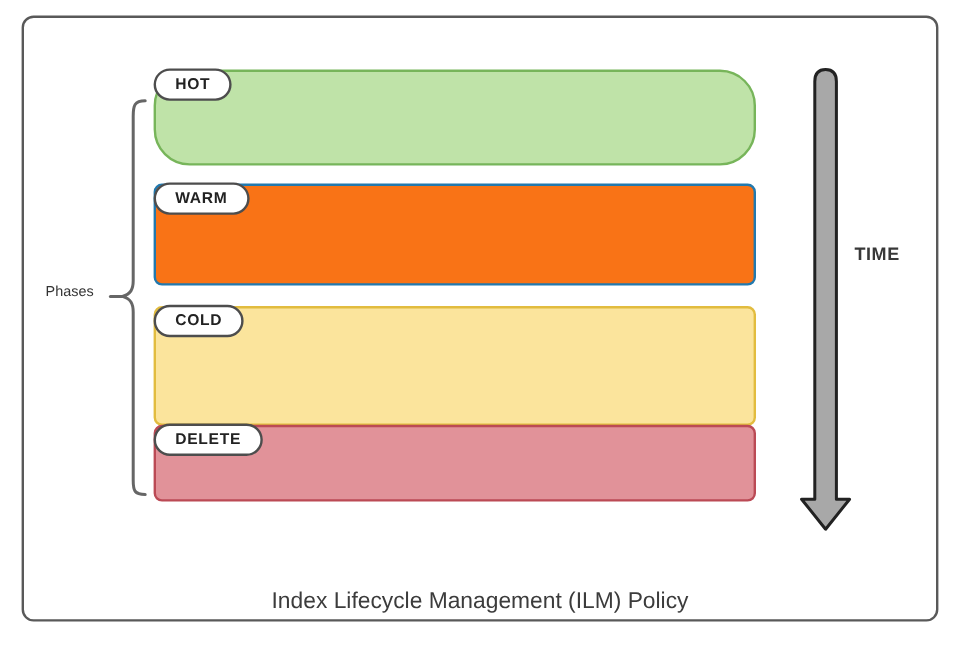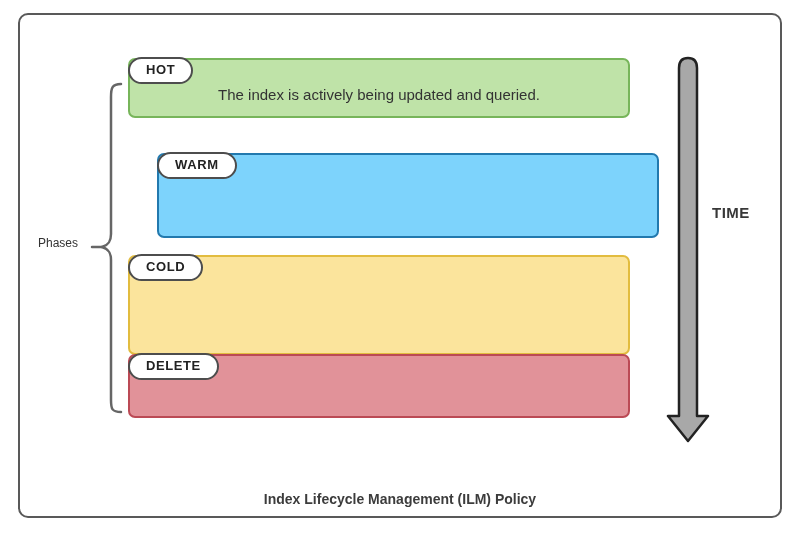--- a/index.html
+++ b/index.html
@@ -60,21 +60,21 @@
     left: 128px;
     width: 502px;
     border: 2px solid #888;
     border-radius: 7px;
     box-sizing: border-box;
     z-index: 2;
     display: flex;
     align-items: center;
     justify-content: center;
   }
-  .phase-box.hot    { top: 58px;  height: 60px; }
+  .phase-box.hot    { top: 58px;  height: 80px; border-radius: 30px; }
   .phase-box.warm   { top: 153px; height: 85px; }
   .phase-box.cold   { top: 255px; height: 100px; }
   .phase-box.delete { top: 354px; height: 64px; }
   .pill {
     position: absolute;
     top: -3px;
     left: -2px;
     background: #ffffff;
     border: 2px solid #4d4d4d;
     border-radius: 16px;
@@ -93,22 +93,22 @@
     color: #333333;
     text-align: center;
     white-space: pre-line;
   }
   .diagram-title {
     position: absolute;
     left: 18px;
     top: 491px;
     width: 764px;
     text-align: center;
-    font-size: 14px;
-    font-weight: bold;
+    font-size: 19px;
+    font-weight: normal;
     color: #3c3c3c;
     z-index: 2;
   }
 </style>
 </head>
 <body>
 
 <div class="canvas">
 
   <div class="frame"></div>
@@ -122,24 +122,23 @@
 
     <path d="M 679,68 Q 679,58 688,58 Q 697,58 697,68 L 697,416 L 708,416 L 688,441 L 668,416 L 679,416 Z" fill="#a8a8a8" stroke="#222222" stroke-width="2.5" stroke-linejoin="round"></path>
   </svg>
 
   <div class="phases-label">Phases</div>
 
   <div class="phase-box hot" style="background-color: rgb(191, 227, 168); border-color: rgb(119, 181, 90);">
     <div class="pill">
       <span>HOT</span>
     </div>
-    <div class="phase-desc">The index is actively being updated and queried.</div>
   </div>
 
-  <div class="phase-box warm" style="background-color: #7dd3fc; border-color: rgb(34, 121, 174); margin-left: 29px;">
+  <div class="phase-box warm" style="background-color: #f97316; border-color: rgb(34, 121, 174);">
     <div class="pill">
       <span>WARM</span>
     </div>
   </div>
 
   <div class="phase-box cold" style="background-color: rgb(251, 228, 156); border-color: rgb(226, 188, 63);">
     <div class="pill">
       <span>COLD</span>
     </div>
   </div>

